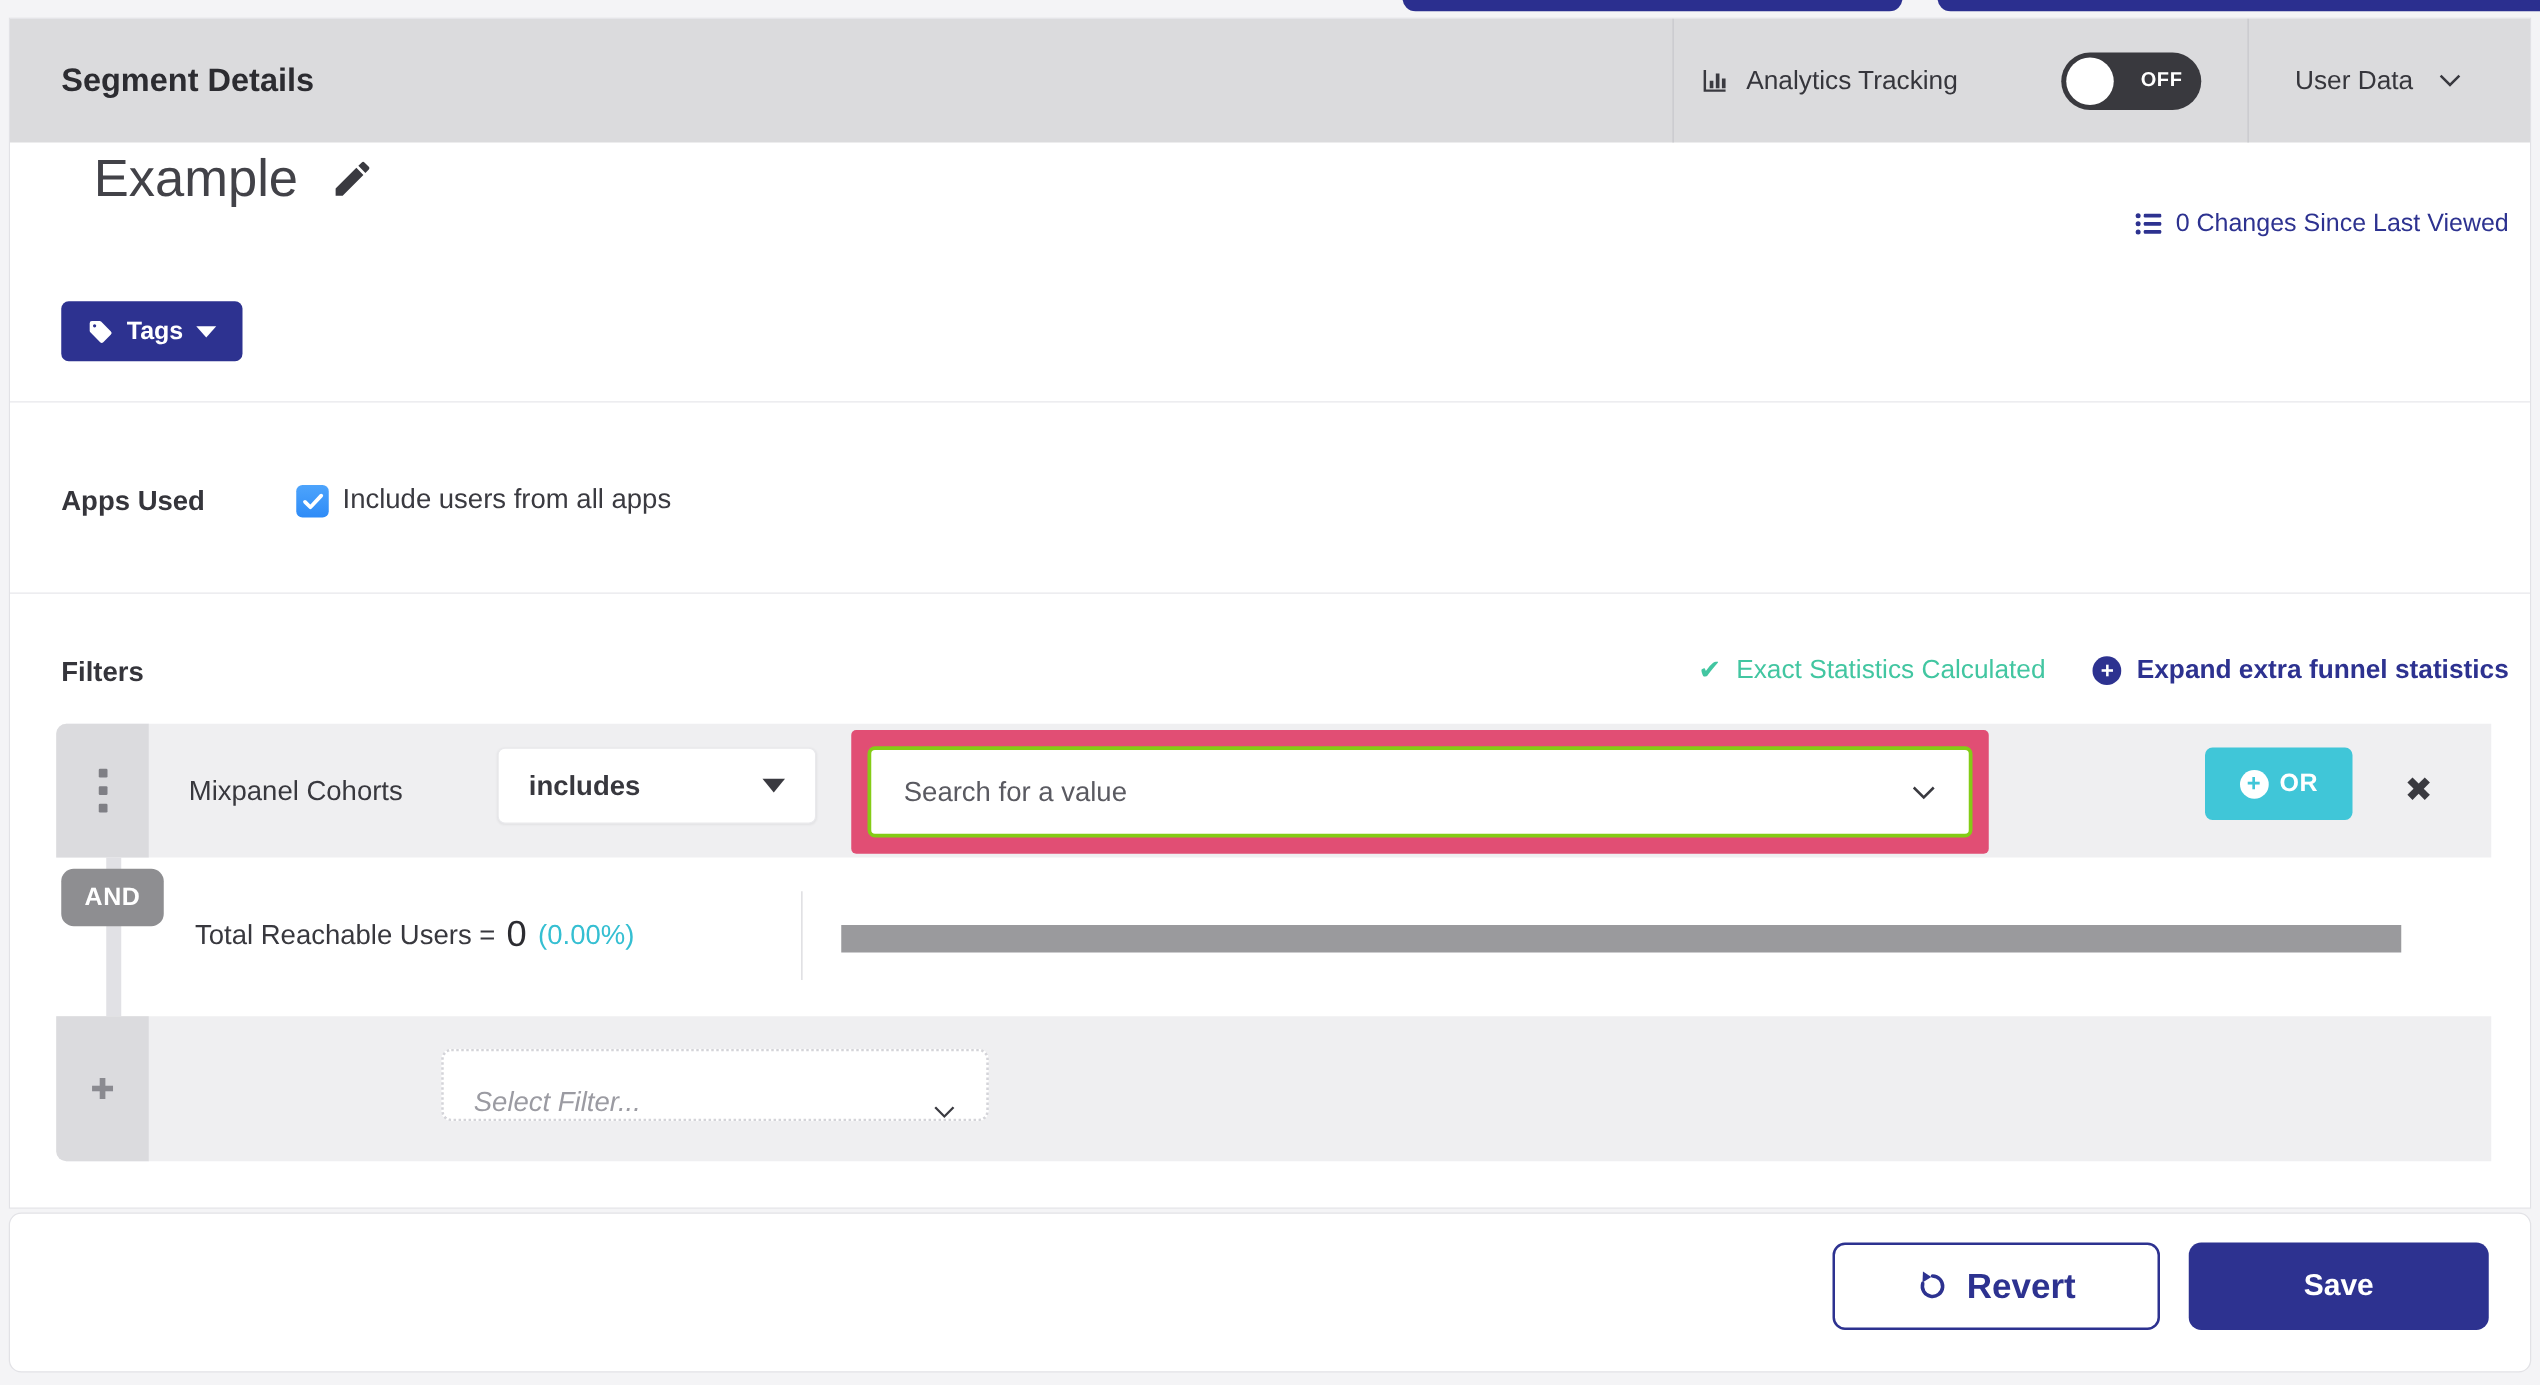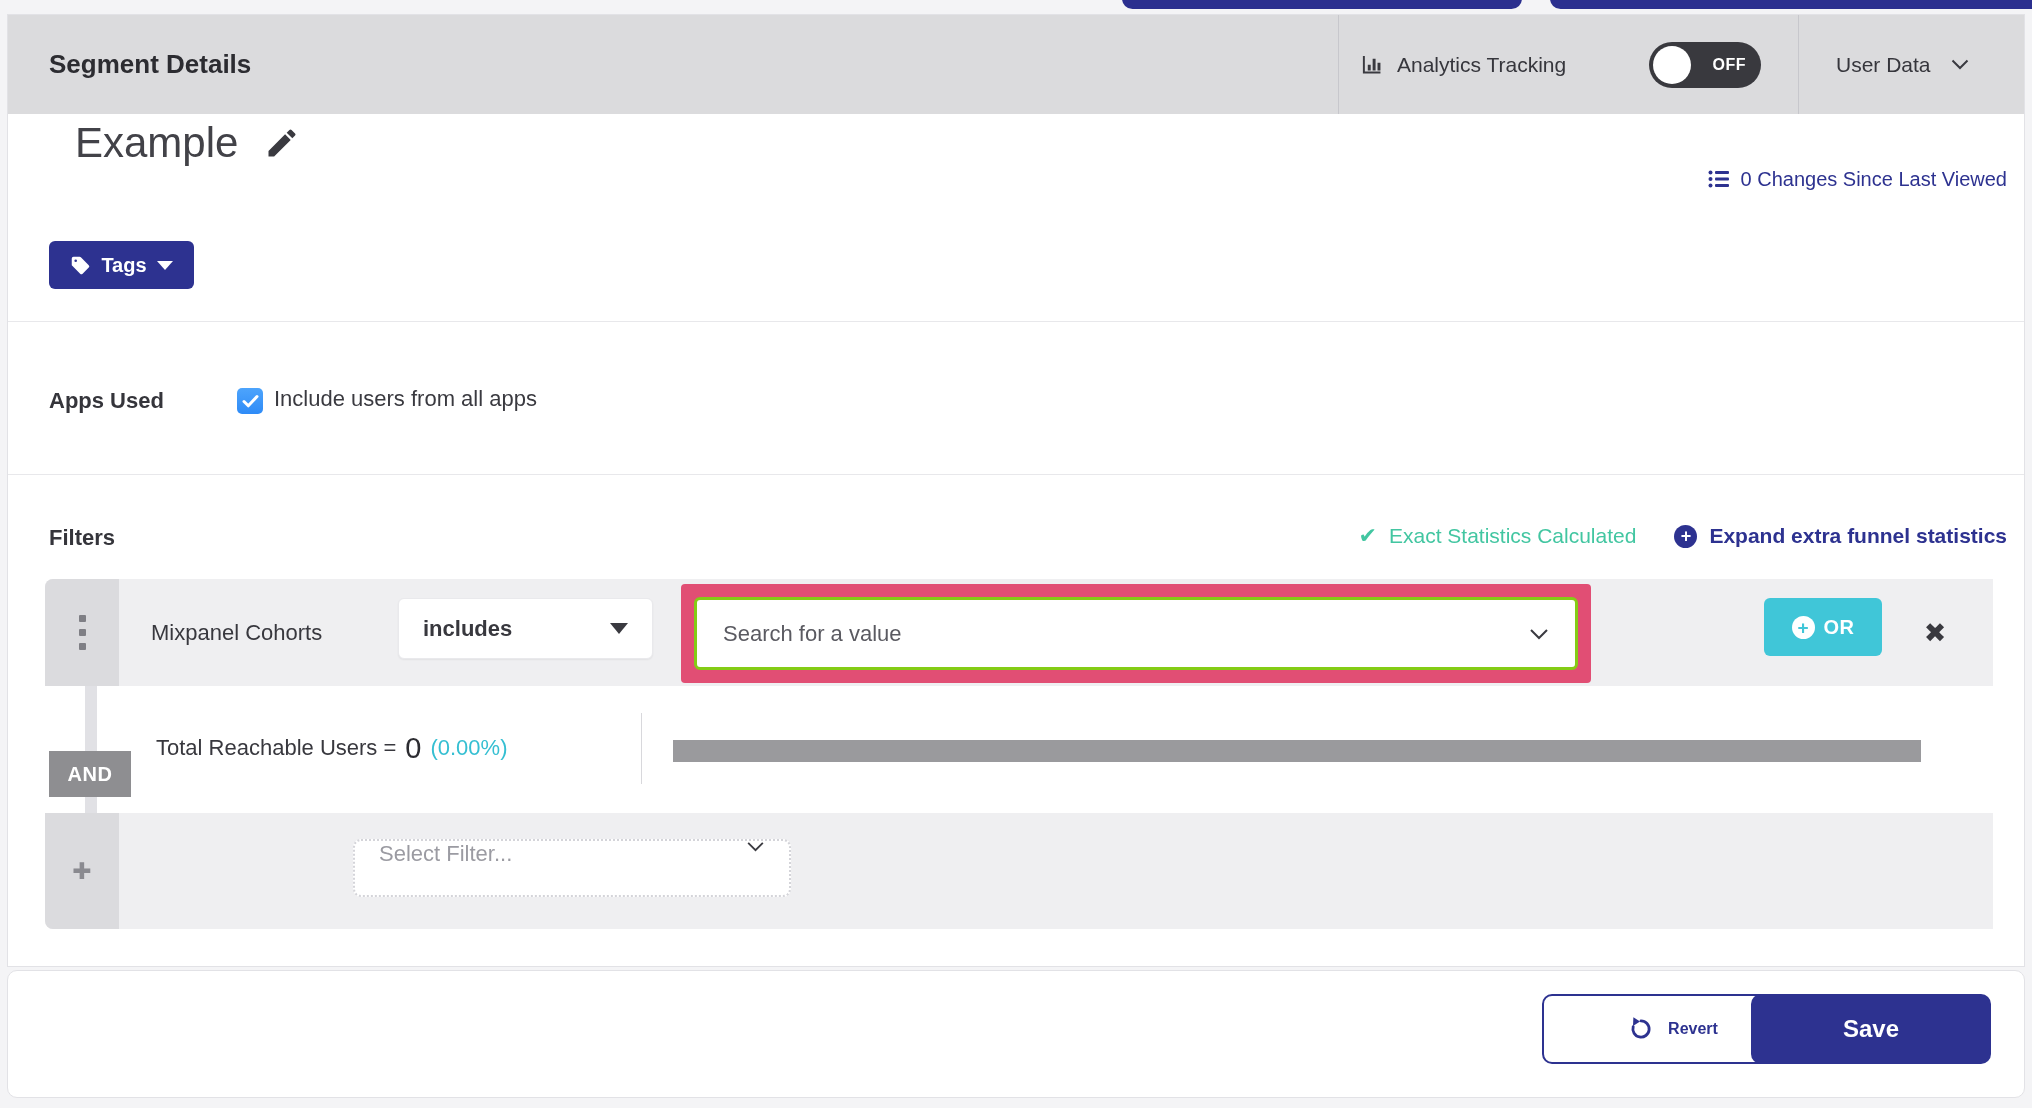--- a/index.html
+++ b/index.html
@@ -63,37 +63,37 @@
   .pink-box{left:636px;top:5px;width:910px;height:99px;background:#e14e74;border-radius:4px;box-sizing:border-box;padding:13px;}
   .search-sel{width:100%;height:100%;background:#fff;border:3px solid #84cc16;border-radius:6px;box-sizing:border-box;display:flex;align-items:center;justify-content:space-between;padding:0 26px;cursor:pointer;}
   .search-sel span{font-size:22px;color:#5a5a61;}
   .or-btn{left:1719px;top:19px;width:118px;height:58px;background:#40c6d8;border-radius:6px;display:flex;align-items:center;justify-content:center;gap:9px;cursor:pointer;}
   .or-plus{width:23px;height:23px;border-radius:50%;background:#fff;color:#40c6d8;display:flex;align-items:center;justify-content:center;font-size:19px;font-weight:700;line-height:1;}
   .or-label{color:#fff;font-size:20px;font-weight:700;letter-spacing:.5px;}
   .x-btn{left:1872px;top:0;width:36px;height:100%;display:flex;align-items:center;justify-content:center;font-size:27px;color:#3a3a40;cursor:pointer;}
 
   
   .connector{left:77px;top:671px;width:12px;height:127px;background:#e1e1e5;}
-  .and-badge{left:41px;top:736px;width:82px;height:46px;background:#8e8e91;border-radius:0;display:flex;align-items:center;justify-content:center;color:#fff;font-size:20px;font-weight:700;letter-spacing:.5px;}
+  .and-badge{left:41px;top:680px;width:82px;height:46px;background:#8e8e91;border-radius:10px;display:flex;align-items:center;justify-content:center;color:#fff;font-size:20px;font-weight:700;letter-spacing:.5px;}
   .reach-line{left:148px;top:706px;height:54px;display:flex;align-items:center;gap:9px;}
   .reach-label{font-size:22px;color:#38383e;}
   .reach-value{font-size:29px;color:#2c2c31;}
   .reach-pct{font-size:22px;color:#35bfd2;}
   .vdiv{left:633px;top:698px;width:1px;height:71px;background:#d8d8dc;}
   .progress{left:665px;top:725px;width:1248px;height:22px;background:#9a9a9d;}
 
   
   .addf{left:106px;top:0;height:100%;display:flex;align-items:center;gap:9px;}
   .addf-label{font-size:22px;font-weight:700;color:#2f2f35;}
-  .select-filter{left:308px;top:26px;width:438px;height:58px;background:#fff;border:2px dotted #d4d4d9;border-radius:8px;box-sizing:border-box;display:flex;align-items:flex-start;justify-content:space-between;padding:0 24px;cursor:pointer;}
+  .select-filter{left:308px;top:26px;width:438px;height:58px;background:#fff;border:2px dotted #d4d4d9;border-radius:8px;box-sizing:border-box;display:flex;align-items:flex-end;justify-content:space-between;padding:0 24px;cursor:pointer;font-style:italic;}
   .select-filter span{font-size:22px;color:#9b9ba2;}
   .plus-glyph{font-size:23px;color:#8a8a90;}
 
   
-  .revert-btn{left:1534px;top:23px;width:262px;height:70px;background:#fff;border:2px solid #2d3290;border-radius:10px;box-sizing:border-box;display:flex;align-items:center;justify-content:center;gap:14px;color:#2d3290;font-size:16px;font-weight:600;cursor:pointer;}
+  .revert-btn{left:1458px;top:23px;width:262px;height:70px;background:#fff;border:2px solid #2d3290;border-radius:10px;box-sizing:border-box;display:flex;align-items:center;justify-content:center;gap:14px;color:#2d3290;font-size:28px;font-weight:600;cursor:pointer;}
   .save-btn{left:1743px;top:23px;width:240px;height:70px;background:#2d3290;border-radius:10px;display:flex;align-items:center;justify-content:center;color:#fff;font-size:24px;font-weight:600;cursor:pointer;}
 
   svg{display:block;}
 </style>
 </head>
 <body>
 
 <div class="page">
 
   <div class="top-pill pill-1"></div>

